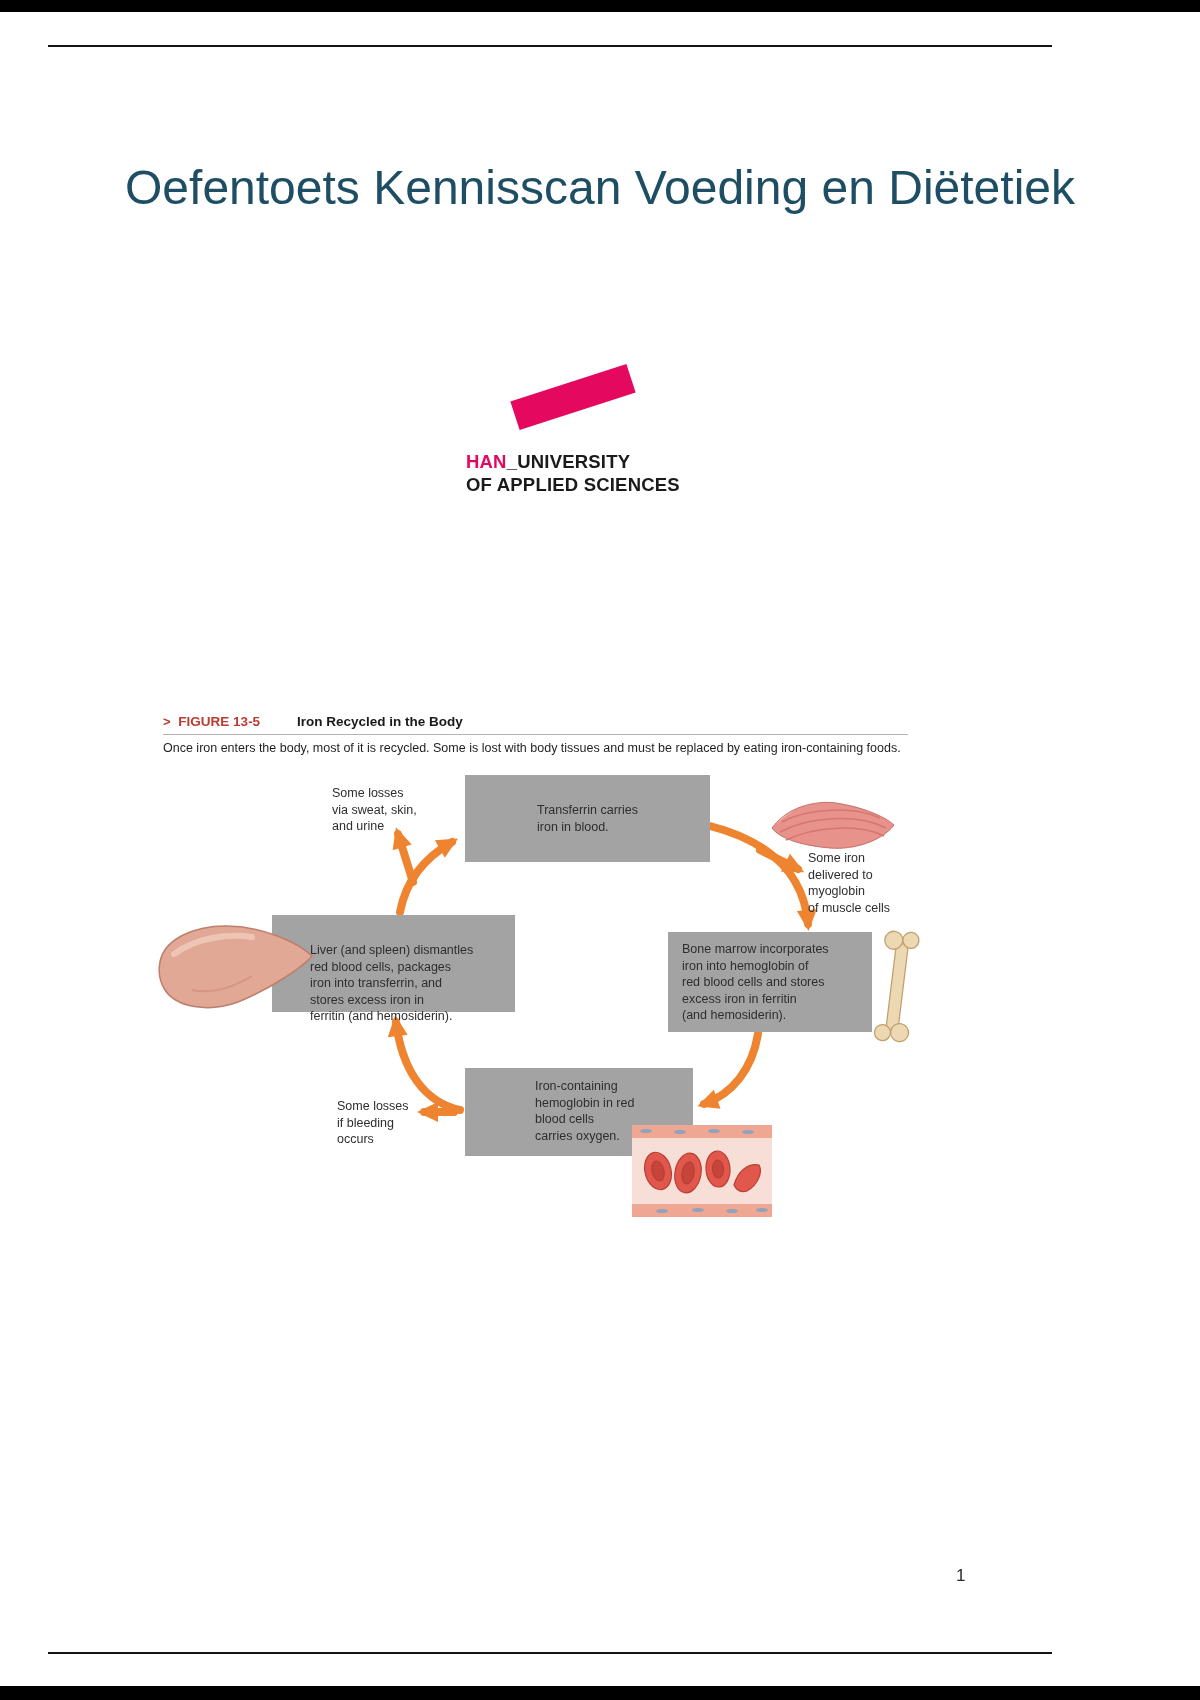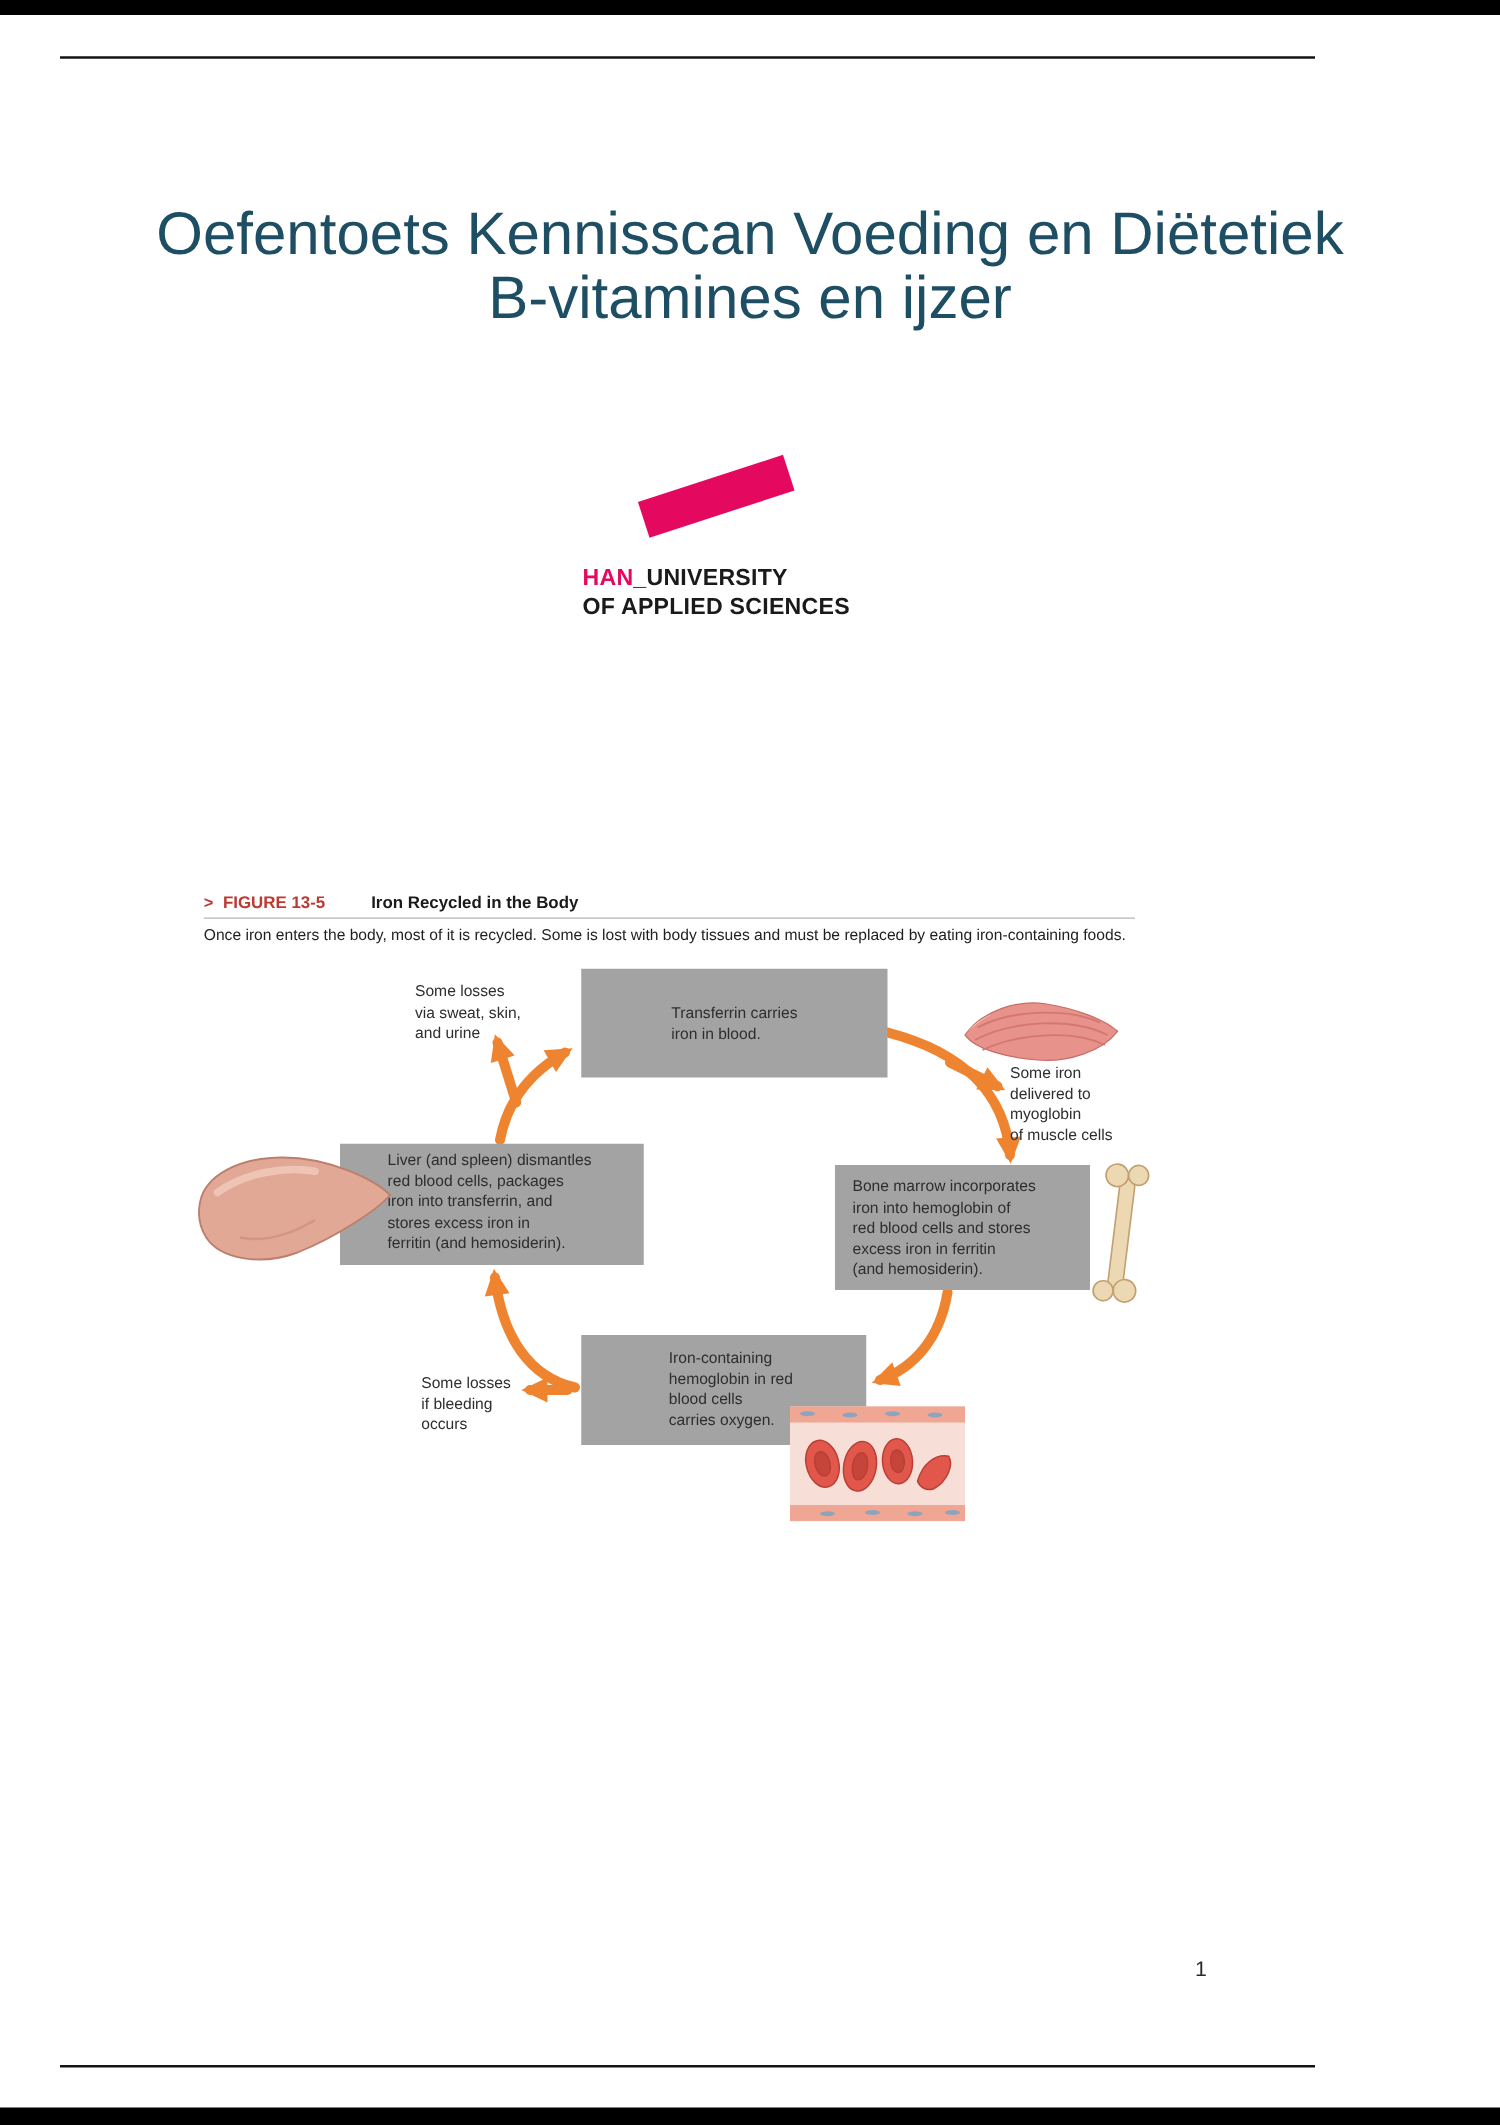--- a/index.html
+++ b/index.html
@@ -41,21 +41,21 @@
   .fig-caption { margin-top: 6px; font-size: 12.5px; color: #1f1f1f; }
 
   .diagram { position: absolute; left: 160px; top: 770px; width: 765px; height: 460px; }
   .arrows { position: absolute; left: 0; top: 0; z-index: 0; }
   .dnode {
     position: absolute; z-index: 1; box-sizing: border-box;
     background: #a3a3a3; color: #2e2e2e;
     font-size: 12.5px; line-height: 1.32; white-space: pre-line;
   }
   .node-transferrin { left: 305px; top: 5px; width: 245px; height: 87px; display: flex; align-items: center; justify-content: center; }
-  .node-liver { left: 112px; top: 145px; width: 243px; height: 97px; padding: 5px 8px 8px 38px; }
+  .node-liver { left: 112px; top: 145px; width: 243px; height: 97px; padding: 27px 8px 8px 38px; }
   .node-marrow { left: 508px; top: 162px; width: 204px; height: 100px; padding: 9px 8px 8px 14px; }
   .node-rbc { left: 305px; top: 298px; width: 228px; height: 88px; padding: 10px 8px 8px 70px; }
   .dlabel {
     position: absolute; z-index: 1; color: #2e2e2e;
     font-size: 12.5px; line-height: 1.32; white-space: pre-line;
   }
   .label-losses-top { left: 172px; top: 15px; width: 125px; }
   .label-muscle { left: 648px; top: 80px; width: 125px; }
   .label-losses-bottom { left: 177px; top: 328px; width: 105px; }
   .illus { position: absolute; z-index: 2; }
@@ -69,21 +69,20 @@
 </head>
 <body>
 
 <div class="page">
 
   <div class="black-bar bar-top"></div>
   <div class="rule rule-top"></div>
 
   <div class="doc-title">
     <div>Oefentoets Kennisscan Voeding en Diëtetiek</div>
-    <div>B-vitamines en ijzer</div>
   </div>
 
   <div class="logo">
     <div class="logo-bar"></div>
     <div class="logo-line1"><span class="han">HAN</span><span>_UNIVERSITY</span></div>
     <div class="logo-line2">OF APPLIED SCIENCES</div>
   </div>
 
   <div class="figure">
     <div class="fig-header">

